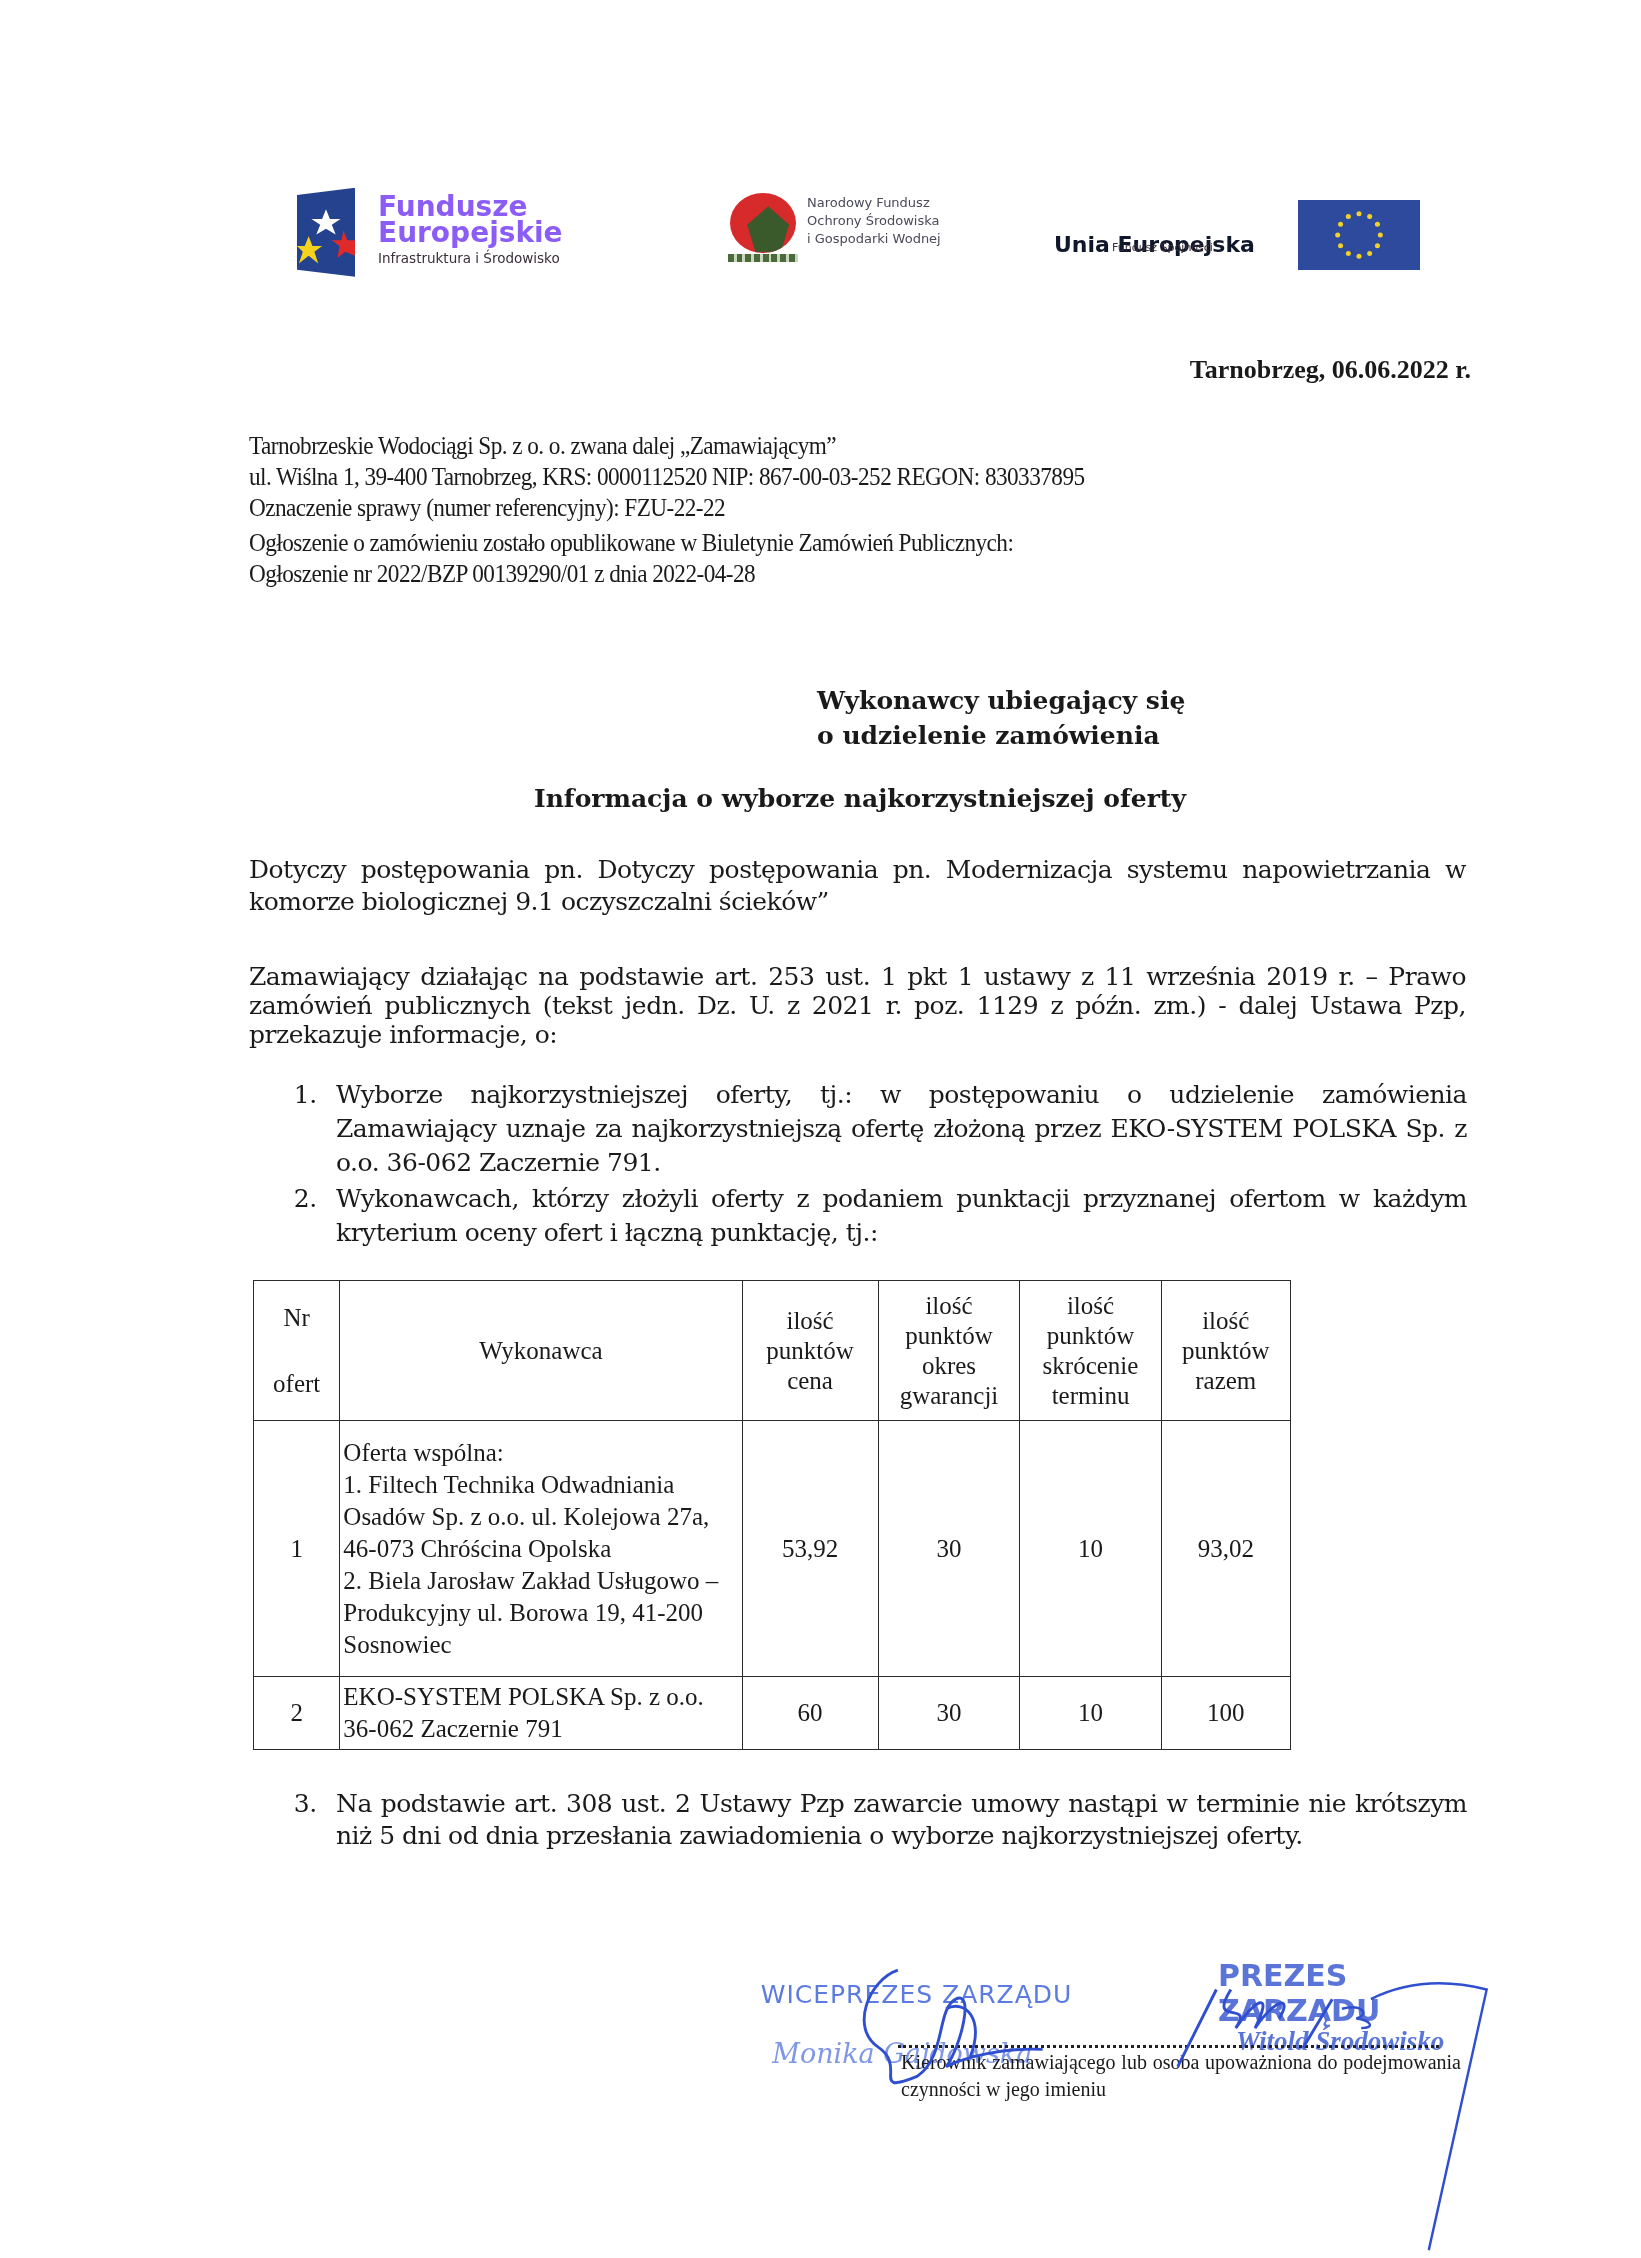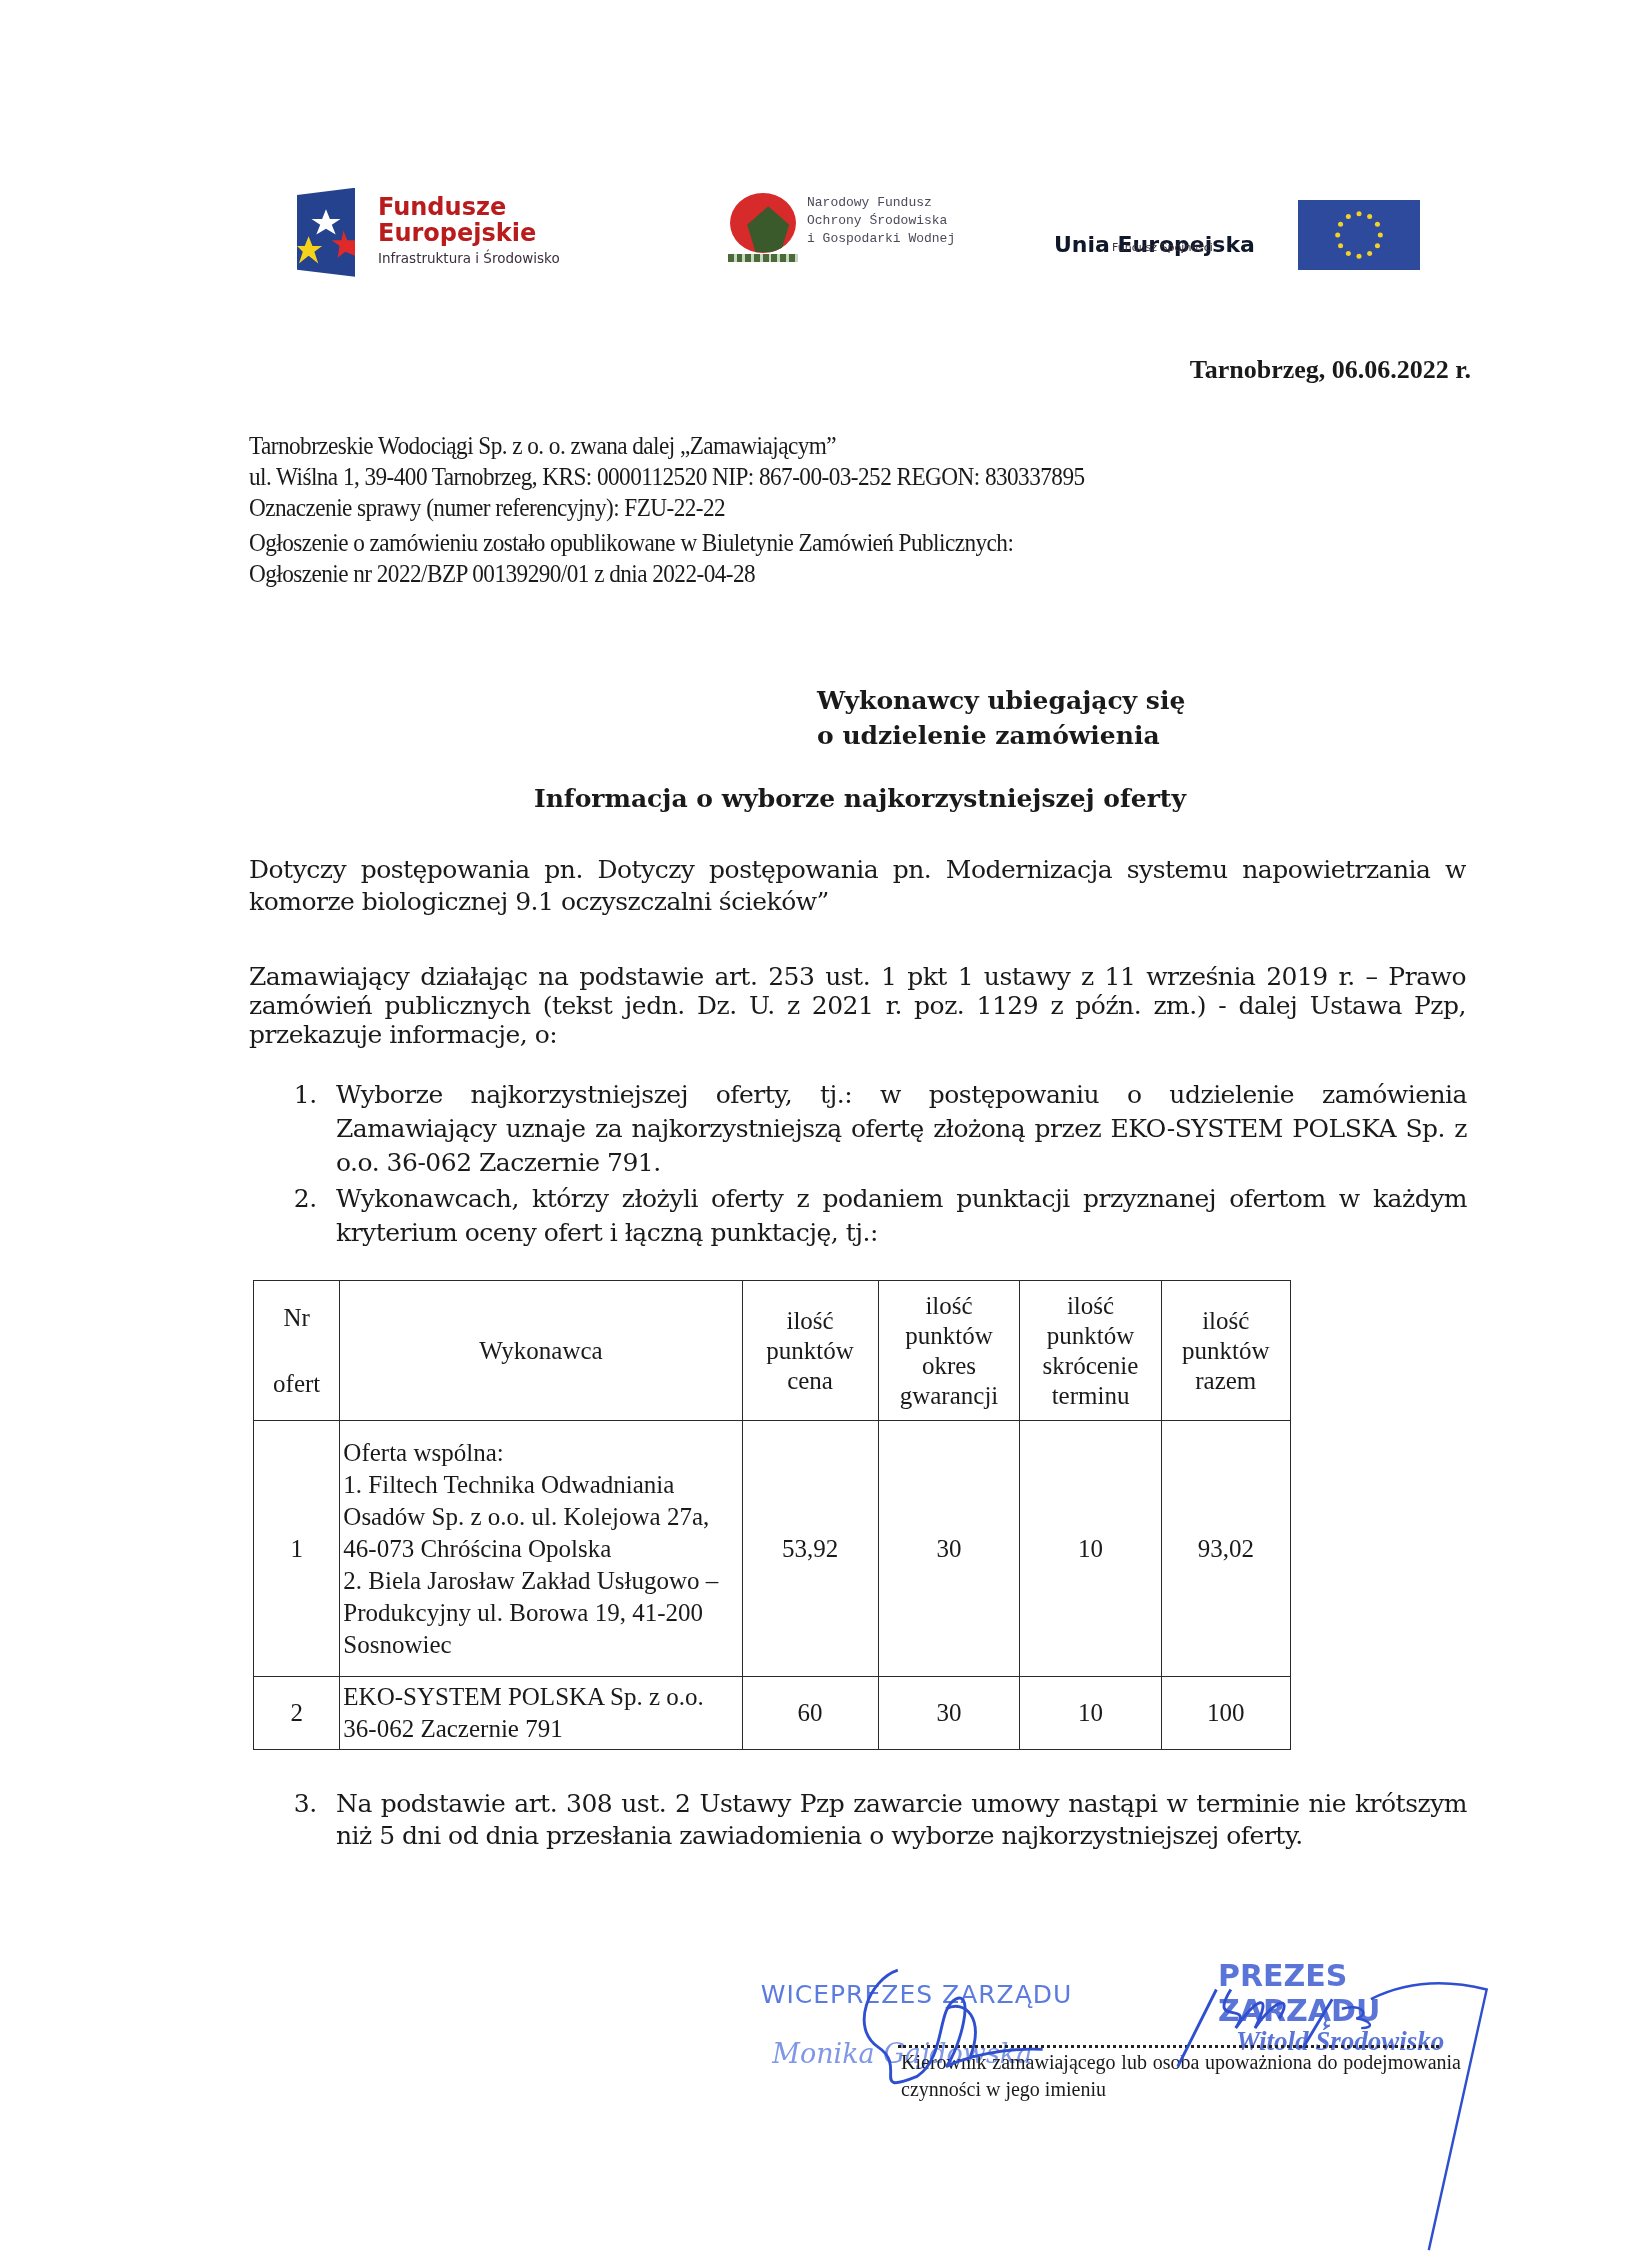--- a/index.html
+++ b/index.html
@@ -6,30 +6,30 @@
   body { width: 1641px; height: 2258px; position: relative; overflow: hidden;
          font-family: "DejaVu Serif", "Liberation Serif", serif; color: #1a1a1a; }
   .abs { position: absolute; }
   .serif { font-family: "Liberation Serif", "DejaVu Serif", serif; }
   .sans { font-family: "DejaVu Sans", "Liberation Sans", sans-serif; }
 
   
   .logo-fe { left: 297px; top: 182px; width: 348px; height: 97px; }
   .fe-flag { position: absolute; left: 0; top: 5.8px; width: 58px; height: 89px; background: #25428f;
              clip-path: polygon(0 8%, 100% 0, 100% 100%, 0 92%); }
-  .fe-text1 { position: absolute; left: 81px; top: 11.6px; font-size: 24px; font-weight: bold; color: #b91c1c; line-height: 26px; }
+  .fe-text1 { position: absolute; left: 81px; top: 11.6px; font-size: 28px; font-weight: bold; color: #8b5cf6; line-height: 26px; }
   .fe-text2 { position: absolute; left: 81px; top: 68px; font-size: 13.5px; color: #3a2f3a; }
 
   .logo-nf { left: 724px; top: 188px; width: 251px; height: 77px; }
   .nf-circle { position: absolute; left: 5.8px; top: 4.8px; width: 66px; height: 60px; border-radius: 50%; background: #d72a2a; overflow: hidden; }
   .nf-tree { position: absolute; left: 17.4px; top: 13.5px; width: 42px; height: 46px; background: #3b5a2c;
              clip-path: polygon(50% 0, 100% 40%, 80% 100%, 20% 100%, 0 40%); }
   .nf-waves { position: absolute; left: 3.9px; top: 66px; width: 70px; height: 7.7px;
               background: repeating-linear-gradient(90deg, #4a6a3a 0 5.8px, #c8d8c0 5.8px 8.7px); }
-  .nf-text { position: absolute; left: 83px; top: 5.8px; font-size: 13px; line-height: 18.3px; color: #4a4a5a; font-family: Liberation Mono, monospace; }
+  .nf-text { position: absolute; left: 83px; top: 5.8px; font-size: 13px; line-height: 18.3px; color: #4a4a5a; }
 
   .logo-ue { left: 1052px; top: 198px; width: 406px; height: 77px; }
   .ue-text1 { position: absolute; left: 1.9px; top: 9.7px; font-size: 22px; font-weight: bold; color: #0f172a; margin-top: 24px; }
   .ue-text2 { position: absolute; left: 60px; top: 43px; font-size: 11px; color: #3a2f3a; }
   .ue-flag { position: absolute; left: 246px; top: 1.9px; width: 122px; height: 70px; background: #2d4a9c; }
 
   .date { right: 170px; top: 355px; font-size: 26px; font-weight: bold; }
 
   .header-block { left: 249px; top: 430px; font-size: 25px; line-height: 31px; letter-spacing: -0.6px; transform: scaleX(0.93); transform-origin: left; }
   .header-block div { white-space: nowrap; }

